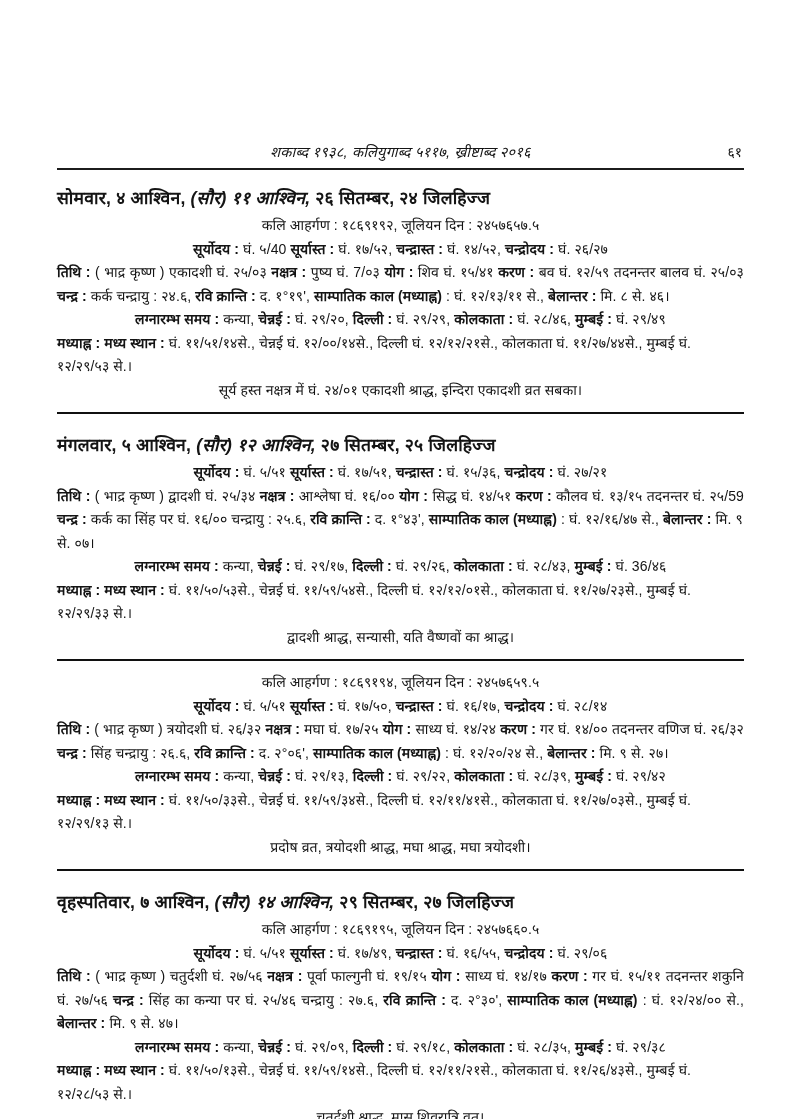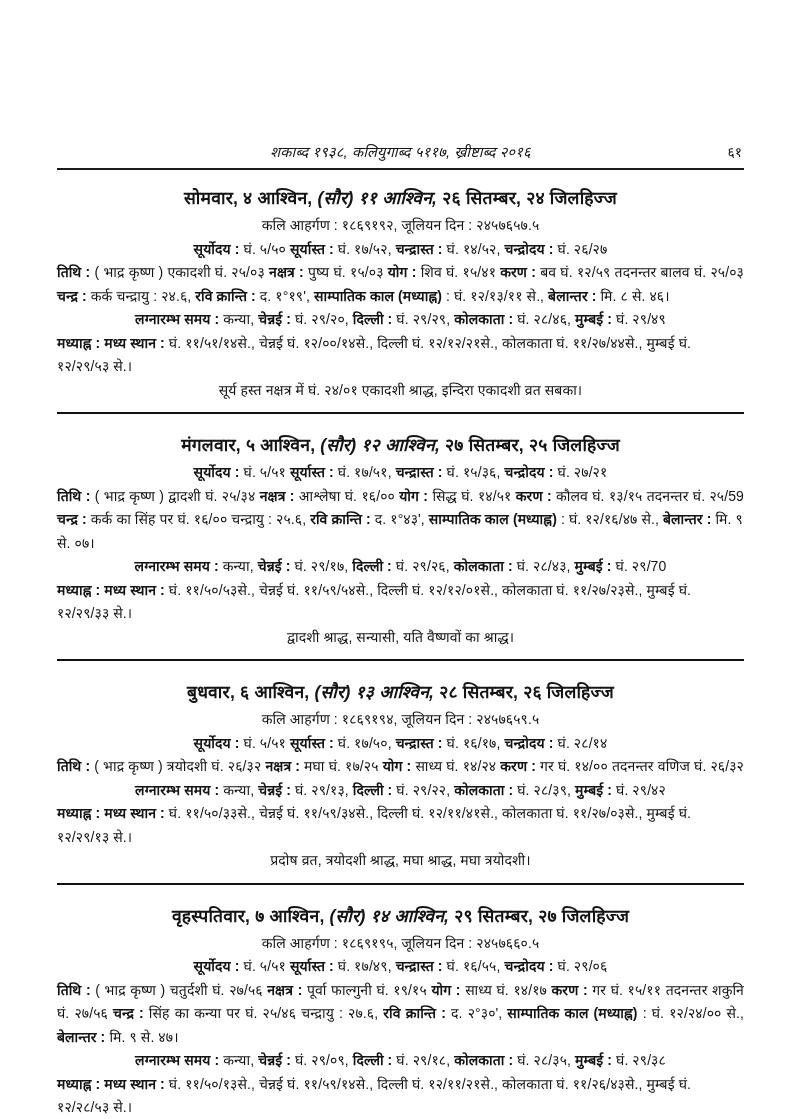--- a/index.html
+++ b/index.html
@@ -35,21 +35,20 @@
   .header-rule {
     border: none;
     border-top: 2px solid #1c1c1c;
     margin: 5px 0 0 0;
   }
 
   
   section.day { padding: 7px 0 6px 0; }
   .day-title {
     margin: 8px 0 5px 0;
-    text-align: center;
     font-size: 17.5px;
     font-weight: bold;
     letter-spacing: 0.2px;
   }
   .line {
     margin: 0;
     font-size: 14px;
     line-height: 23.5px;
     letter-spacing: 0.1px;
   }
@@ -74,45 +73,45 @@
       <div class="header-row">
         <span class="era-line">शकाब्द १९३८, कलियुगाब्द ५११७, ख्रीष्टाब्द २०१६</span>
         <span class="page-number">६१</span>
       </div>
       <hr class="header-rule">
     </header>
 
     <section class="day">
       <h2 class="day-title"><span class="bold">सोमवार, ४ आश्विन, </span><span class="bold italic">(सौर) ११ आश्विन,</span><span class="bold"> २६ सितम्बर, २४ जिलहिज्ज</span></h2>
       <p class="line center">कलि आहर्गण : १८६९१९२, जूलियन दिन : २४५७६५७.५</p>
-      <p class="line center"><span class="bold">सूर्योदय :</span><span> घं. ५/५० </span><span class="bold">सूर्यास्त :</span><span> घं. १७/५२, </span><span class="bold">चन्द्रास्त :</span><span> घं. १४/५२, </span><span class="bold">चन्द्रोदय :</span><span> घं. २६/२७</span></p>
-      <p class="line justify"><span class="bold">तिथि :</span><span> ( भाद्र कृष्ण ) एकादशी घं. २५/०३ </span><span class="bold">नक्षत्र :</span><span> पुष्य घं. १५/०३ </span><span class="bold">योग :</span><span> शिव घं. १५/४१ </span><span class="bold">करण :</span><span> बव घं. १२/५९ तदनन्तर बालव घं. २५/०३</span></p>
+      <p class="line center"><span class="bold">सूर्योदय :</span><span> घं. ५/40 </span><span class="bold">सूर्यास्त :</span><span> घं. १७/५२, </span><span class="bold">चन्द्रास्त :</span><span> घं. १४/५२, </span><span class="bold">चन्द्रोदय :</span><span> घं. २६/२७</span></p>
+      <p class="line justify"><span class="bold">तिथि :</span><span> ( भाद्र कृष्ण ) एकादशी घं. २५/०३ </span><span class="bold">नक्षत्र :</span><span> पुष्य घं. 7/०३ </span><span class="bold">योग :</span><span> शिव घं. १५/४१ </span><span class="bold">करण :</span><span> बव घं. १२/५९ तदनन्तर बालव घं. २५/०३</span></p>
       <p class="line"><span class="bold">चन्द्र :</span><span>  कर्क चन्द्रायु : २४.६, </span><span class="bold">रवि क्रान्ति :</span><span> द. १°१९', </span><span class="bold">साम्पातिक काल (मध्याह्न)</span><span> : घं. १२/१३/११ से., </span><span class="bold">बेलान्तर :</span><span> मि. ८ से. ४६।</span></p>
       <p class="line center"><span class="bold">लग्नारम्भ समय :</span><span> कन्या, </span><span class="bold">चेन्नई :</span><span> घं. २९/२०, </span><span class="bold">दिल्ली :</span><span> घं. २९/२९, </span><span class="bold">कोलकाता :</span><span> घं. २८/४६, </span><span class="bold">मुम्बई :</span><span> घं. २९/४९</span></p>
       <p class="line"><span class="bold">मध्याह्न :</span><span> </span><span class="bold">मध्य स्थान :</span><span> घं. ११/५१/१४से., चेन्नई घं. १२/००/१४से., दिल्ली घं. १२/१२/२१से., कोलकाता घं. ११/२७/४४से., मुम्बई घं. १२/२९/५३ से.।</span></p>
       <p class="line center">सूर्य हस्त नक्षत्र में घं. २४/०१ एकादशी श्राद्ध, इन्दिरा एकादशी व्रत सबका।</p>
     </section>
     <hr class="section-rule">
 
     <section class="day">
       <h2 class="day-title"><span class="bold">मंगलवार, ५ आश्विन, </span><span class="bold italic">(सौर) १२ आश्विन,</span><span class="bold"> २७ सितम्बर, २५ जिलहिज्ज</span></h2>
       <p class="line center"><span class="bold">सूर्योदय :</span><span> घं. ५/५१ </span><span class="bold">सूर्यास्त :</span><span> घं. १७/५१, </span><span class="bold">चन्द्रास्त :</span><span> घं. १५/३६, </span><span class="bold">चन्द्रोदय :</span><span> घं. २७/२१</span></p>
       <p class="line justify"><span class="bold">तिथि :</span><span> ( भाद्र कृष्ण ) द्वादशी घं. २५/३४ </span><span class="bold">नक्षत्र :</span><span> आश्लेषा घं. १६/०० </span><span class="bold">योग :</span><span> सिद्ध घं. १४/५१ </span><span class="bold">करण :</span><span> कौलव घं. १३/१५ तदनन्तर घं. २५/59</span></p>
       <p class="line"><span class="bold">चन्द्र :</span><span>  कर्क का सिंह पर घं. १६/०० चन्द्रायु : २५.६, </span><span class="bold">रवि क्रान्ति :</span><span> द. १°४३', </span><span class="bold">साम्पातिक काल (मध्याह्न)</span><span> : घं. १२/१६/४७ से., </span><span class="bold">बेलान्तर :</span><span> मि. ९ से. ०७।</span></p>
-      <p class="line center"><span class="bold">लग्नारम्भ समय :</span><span> कन्या, </span><span class="bold">चेन्नई :</span><span> घं. २९/१७, </span><span class="bold">दिल्ली :</span><span> घं. २९/२६, </span><span class="bold">कोलकाता :</span><span> घं. २८/४३, </span><span class="bold">मुम्बई :</span><span> घं. २९/70</span></p>
+      <p class="line center"><span class="bold">लग्नारम्भ समय :</span><span> कन्या, </span><span class="bold">चेन्नई :</span><span> घं. २९/१७, </span><span class="bold">दिल्ली :</span><span> घं. २९/२६, </span><span class="bold">कोलकाता :</span><span> घं. २८/४३, </span><span class="bold">मुम्बई :</span><span> घं. 36/४६</span></p>
       <p class="line"><span class="bold">मध्याह्न :</span><span> </span><span class="bold">मध्य स्थान :</span><span> घं. ११/५०/५३से., चेन्नई घं. ११/५९/५४से., दिल्ली घं. १२/१२/०१से., कोलकाता घं. ११/२७/२३से., मुम्बई घं. १२/२९/३३ से.।</span></p>
       <p class="line center">द्वादशी श्राद्ध, सन्यासी, यति वैष्णवों का श्राद्ध।</p>
     </section>
     <hr class="section-rule">
 
     <section class="day">
-      <h2 class="day-title"><span class="bold">बुधवार, ६ आश्विन, </span><span class="bold italic">(सौर) १३ आश्विन,</span><span class="bold"> २८ सितम्बर, २६ जिलहिज्ज</span></h2>
       <p class="line center">कलि आहर्गण : १८६९१९४, जूलियन दिन : २४५७६५९.५</p>
       <p class="line center"><span class="bold">सूर्योदय :</span><span> घं. ५/५१ </span><span class="bold">सूर्यास्त :</span><span> घं. १७/५०, </span><span class="bold">चन्द्रास्त :</span><span> घं. १६/१७, </span><span class="bold">चन्द्रोदय :</span><span> घं. २८/१४</span></p>
       <p class="line justify"><span class="bold">तिथि :</span><span> ( भाद्र कृष्ण ) त्रयोदशी घं. २६/३२ </span><span class="bold">नक्षत्र :</span><span> मघा घं. १७/२५ </span><span class="bold">योग :</span><span> साध्य घं. १४/२४ </span><span class="bold">करण :</span><span> गर घं. १४/०० तदनन्तर वणिज घं. २६/३२</span></p>
+      <p class="line"><span class="bold">चन्द्र :</span><span>  सिंह चन्द्रायु : २६.६, </span><span class="bold">रवि क्रान्ति :</span><span> द. २°०६', </span><span class="bold">साम्पातिक काल (मध्याह्न)</span><span> : घं. १२/२०/२४ से., </span><span class="bold">बेलान्तर :</span><span> मि. ९ से. २७।</span></p>
       <p class="line center"><span class="bold">लग्नारम्भ समय :</span><span> कन्या, </span><span class="bold">चेन्नई :</span><span> घं. २९/१३, </span><span class="bold">दिल्ली :</span><span> घं. २९/२२, </span><span class="bold">कोलकाता :</span><span> घं. २८/३९, </span><span class="bold">मुम्बई :</span><span> घं. २९/४२</span></p>
       <p class="line"><span class="bold">मध्याह्न :</span><span> </span><span class="bold">मध्य स्थान :</span><span> घं. ११/५०/३३से., चेन्नई घं. ११/५९/३४से., दिल्ली घं. १२/११/४१से., कोलकाता घं. ११/२७/०३से., मुम्बई घं. १२/२९/१३ से.।</span></p>
       <p class="line center">प्रदोष व्रत, त्रयोदशी श्राद्ध, मघा श्राद्ध, मघा त्रयोदशी।</p>
     </section>
     <hr class="section-rule">
 
     <section class="day">
       <h2 class="day-title"><span class="bold">वृहस्पतिवार, ७ आश्विन, </span><span class="bold italic">(सौर) १४ आश्विन,</span><span class="bold"> २९ सितम्बर, २७ जिलहिज्ज</span></h2>
       <p class="line center">कलि आहर्गण : १८६९१९५, जूलियन दिन : २४५७६६०.५</p>
       <p class="line center"><span class="bold">सूर्योदय :</span><span> घं. ५/५१ </span><span class="bold">सूर्यास्त :</span><span> घं. १७/४९, </span><span class="bold">चन्द्रास्त :</span><span> घं. १६/५५, </span><span class="bold">चन्द्रोदय :</span><span> घं. २९/०६</span></p>

